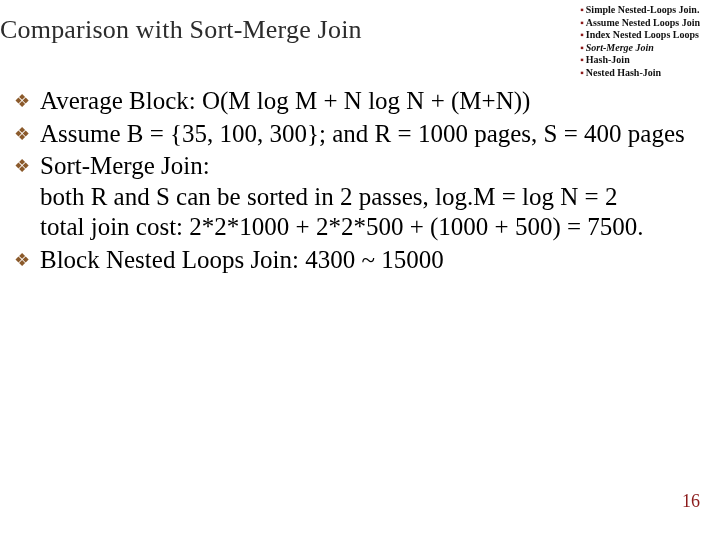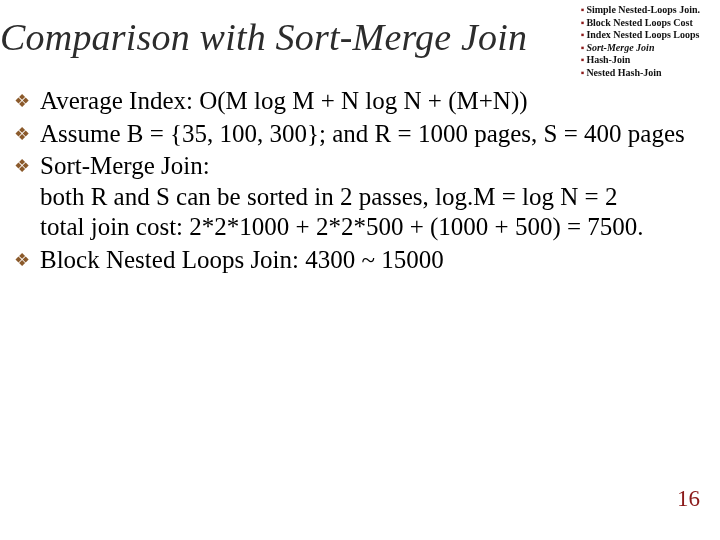--- a/index.html
+++ b/index.html
@@ -40,22 +40,21 @@
     color: #111111;
   }
   .toc .em {
     color: #111111;
     font-style: italic;
   }
   .title {
     position: absolute;
     top: 15px;
     left: 0;
-    font-style: italic;
-    font-size: 38px;
+    font-size: 26px;
     color: #2c2c2c;
     letter-spacing: 0.2px;
     white-space: nowrap;
   }
   .body {
     position: absolute;
     top: 86px;
     left: 12px;
     width: 690px;
     font-size: 25px;
@@ -74,55 +73,55 @@
     padding-left: 2px;
   }
   .text {
     flex: 1;
   }
   .pagenum {
     position: absolute;
     right: 20px;
     bottom: 12px;
     color: #8b1a1a;
-    font-size: 23px;
+    font-size: 18px;
   }
 </style>
 </head>
 <body>
 
 <div class="slide">
 
   <div class="toc">
     <div class="row">
       <span class="sq">▪</span><span class="norm">Simple Nested-Loops Join.</span>
     </div>
     <div class="row">
-      <span class="sq">▪</span><span class="norm">Block Nested Loops Cost</span>
+      <span class="sq">▪</span><span class="norm">Assume Nested Loops Join</span>
     </div>
     <div class="row">
       <span class="sq">▪</span><span class="norm">Index Nested Loops Loops</span>
     </div>
     <div class="row">
       <span class="sq">▪</span><span class="em">Sort-Merge Join</span>
     </div>
     <div class="row">
       <span class="sq">▪</span><span class="norm">Hash-Join</span>
     </div>
     <div class="row">
       <span class="sq">▪</span><span class="norm">Nested Hash-Join</span>
     </div>
   </div>
 
   <div class="title">Comparison with Sort-Merge Join</div>
 
   <div class="body">
     <div class="item">
       <div class="bullet">❖</div>
-      <div class="text">Average Index:   O(M log M + N log N + (M+N))</div>
+      <div class="text">Average Block:   O(M log M + N log N + (M+N))</div>
     </div>
     <div class="item">
       <div class="bullet">❖</div>
       <div class="text">Assume B = {35, 100, 300};  and                               R = 1000 pages, S = 400 pages</div>
     </div>
     <div class="item">
       <div class="bullet">❖</div>
       <div class="text">Sort-Merge Join:<br>both R and S can be sorted in 2 passes,               log.M = log N = 2<br>total join cost: 2*2*1000 + 2*2*500 + (1000 + 500) = 7500.</div>
     </div>
     <div class="item">

